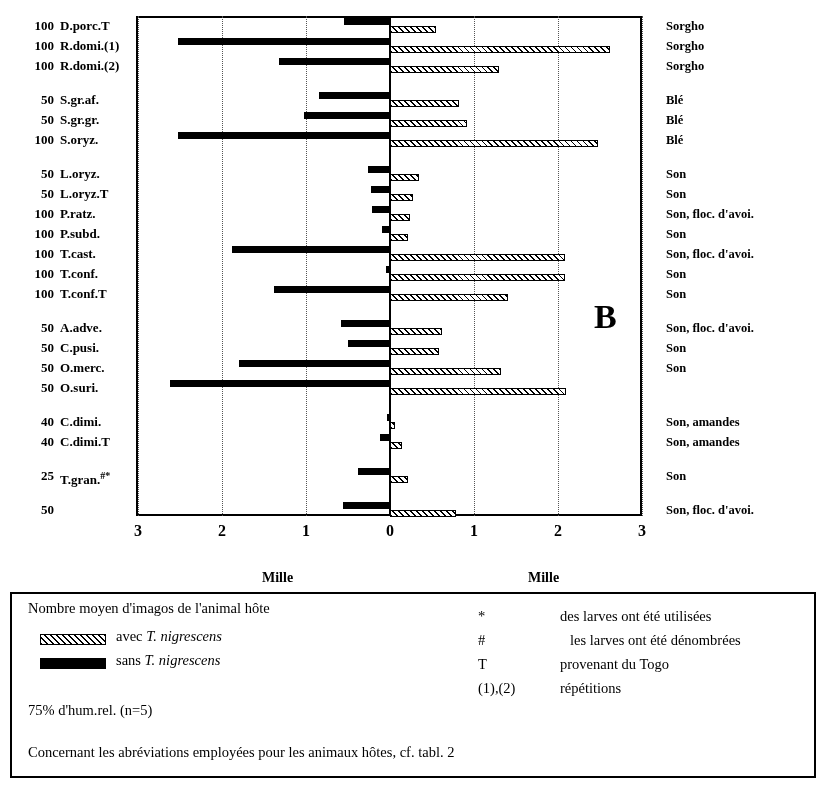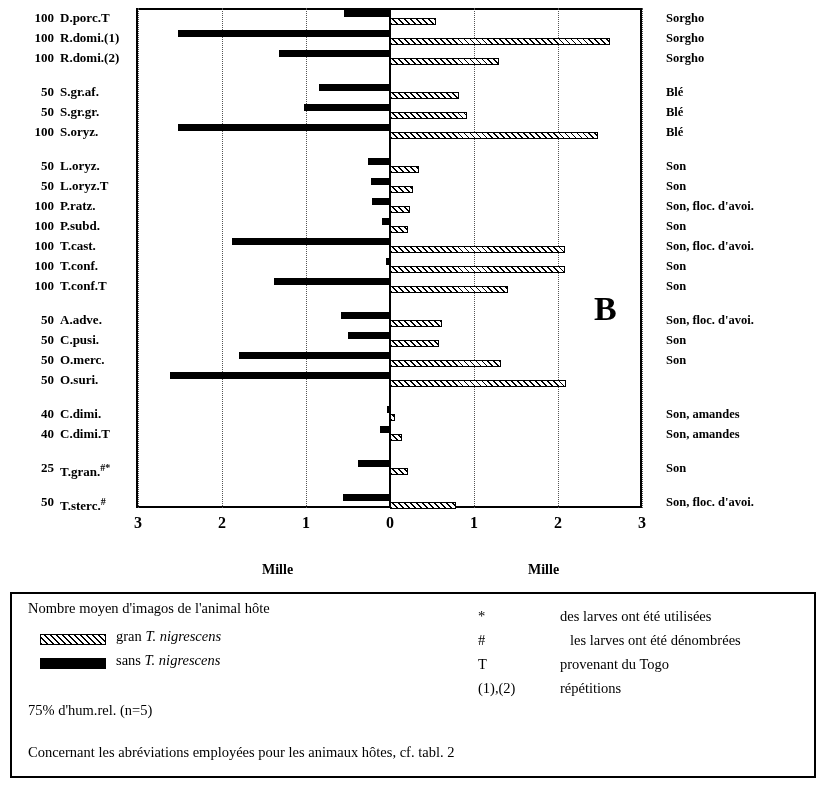--- a/index.html
+++ b/index.html
@@ -1,17 +1,17 @@
 <!DOCTYPE html>
 <html><head>
 <meta charset="utf-8">
 <style>
   html,body{margin:0;padding:0;background:#fff;}
   body{width:826px;height:788px;font-family:"Liberation Serif", serif;color:#000;position:relative;}
-  #chart-area{position:absolute;left:0;top:4px;width:678px;height:580px;}
+  #chart-area{position:absolute;left:0;top:12px;width:678px;height:580px;}
   .plot-frame{position:absolute;left:136px;top:4px;width:506px;height:500px;border:2px solid #000;box-sizing:border-box;}
   .gridline{position:absolute;top:0;bottom:0;width:1px;background:#000;}
   .gridline.dotted{background:transparent;border-left:1px dotted #555;}
   .axis-zero{position:absolute;top:0;bottom:0;width:2px;background:#000;}
   .row{position:absolute;left:0;width:826px;height:20px;}
   .n-label{position:absolute;left:18px;width:36px;text-align:right;font-size:13px;line-height:20px;font-weight:bold;}
   .sp-label{position:absolute;left:60px;width:120px;text-align:left;font-size:13px;line-height:20px;font-weight:bold;}
   .right-label{position:absolute;left:666px;width:160px;text-align:left;font-size:12.5px;line-height:20px;font-weight:bold;}
   .bar-wrap{position:absolute;left:136px;top:0;width:506px;height:20px;}
   .bar{position:absolute;height:7px;border:1px solid #000;box-sizing:border-box;}
@@ -218,21 +218,20 @@
         <div class="n-label">25</div>
         <div class="sp-label">T.gran.<span class="sup">#*</span></div>
         <div class="bar-wrap">
           <div class="bar black" style="width: 31.92px; left: 222.08px;"></div>
           <div class="bar hatch" style="width: 18.48px; left: 254px;"></div>
         </div>
         <div class="right-label">Son</div>
       </div>
       <div class="row" style="top: 488px;">
         <div class="n-label">50</div>
-        <div class="sp-label">T.sterc.<span class="sup">#</span></div>
         <div class="bar-wrap">
           <div class="bar black" style="width: 47.04px; left: 206.96px;"></div>
           <div class="bar hatch" style="width: 65.52px; left: 254px;"></div>
         </div>
         <div class="right-label">Son, floc. d'avoi.</div>
       </div>
     </div>
   <div id="ticks-layer">
       <div class="tick-label" style="left: 123px; top: 510px;">3</div>
       <div class="tick-label" style="left: 207px; top: 510px;">2</div>
@@ -243,21 +242,21 @@
       <div class="tick-label" style="left: 627px; top: 510px;">3</div>
     </div>
   <div class="letter-b" style="left:594px;top:286px;">B</div>
   <div class="axis-title" style="left:262px;top:558px;">Mille</div>
   <div class="axis-title" style="left:528px;top:558px;">Mille</div>
 </div>
 
 <div id="legend-box">
   <div class="leg-text" style="left:16px;top:6px;">Nombre moyen d'imagos de l'animal hôte</div>
   <div class="swatch hatch" style="left:28px;top:40px;"></div>
-  <div class="leg-text" style="left:104px;top:34px;"><span>gran </span><span class="ital">T. nigrescens</span></div>
+  <div class="leg-text" style="left:104px;top:34px;"><span>avec </span><span class="ital">T. nigrescens</span></div>
   <div class="swatch black" style="left:28px;top:64px;"></div>
   <div class="leg-text" style="left:104px;top:58px;"><span>sans </span><span class="ital">T. nigrescens</span></div>
   <div class="leg-text" style="left:16px;top:108px;">75% d'hum.rel. (n=5)</div>
   <div id="notes-layer">
       <div class="leg-text" style="left: 466px; top: 14px;">*</div>
       <div class="leg-text" style="left: 548px; top: 14px;">des larves ont été utilisées</div>
       <div class="leg-text" style="left: 466px; top: 38px;">#</div>
       <div class="leg-text" style="left: 558px; top: 38px;">les larves ont été dénombrées</div>
       <div class="leg-text" style="left: 466px; top: 62px;">T</div>
       <div class="leg-text" style="left: 548px; top: 62px;">provenant du Togo</div>

